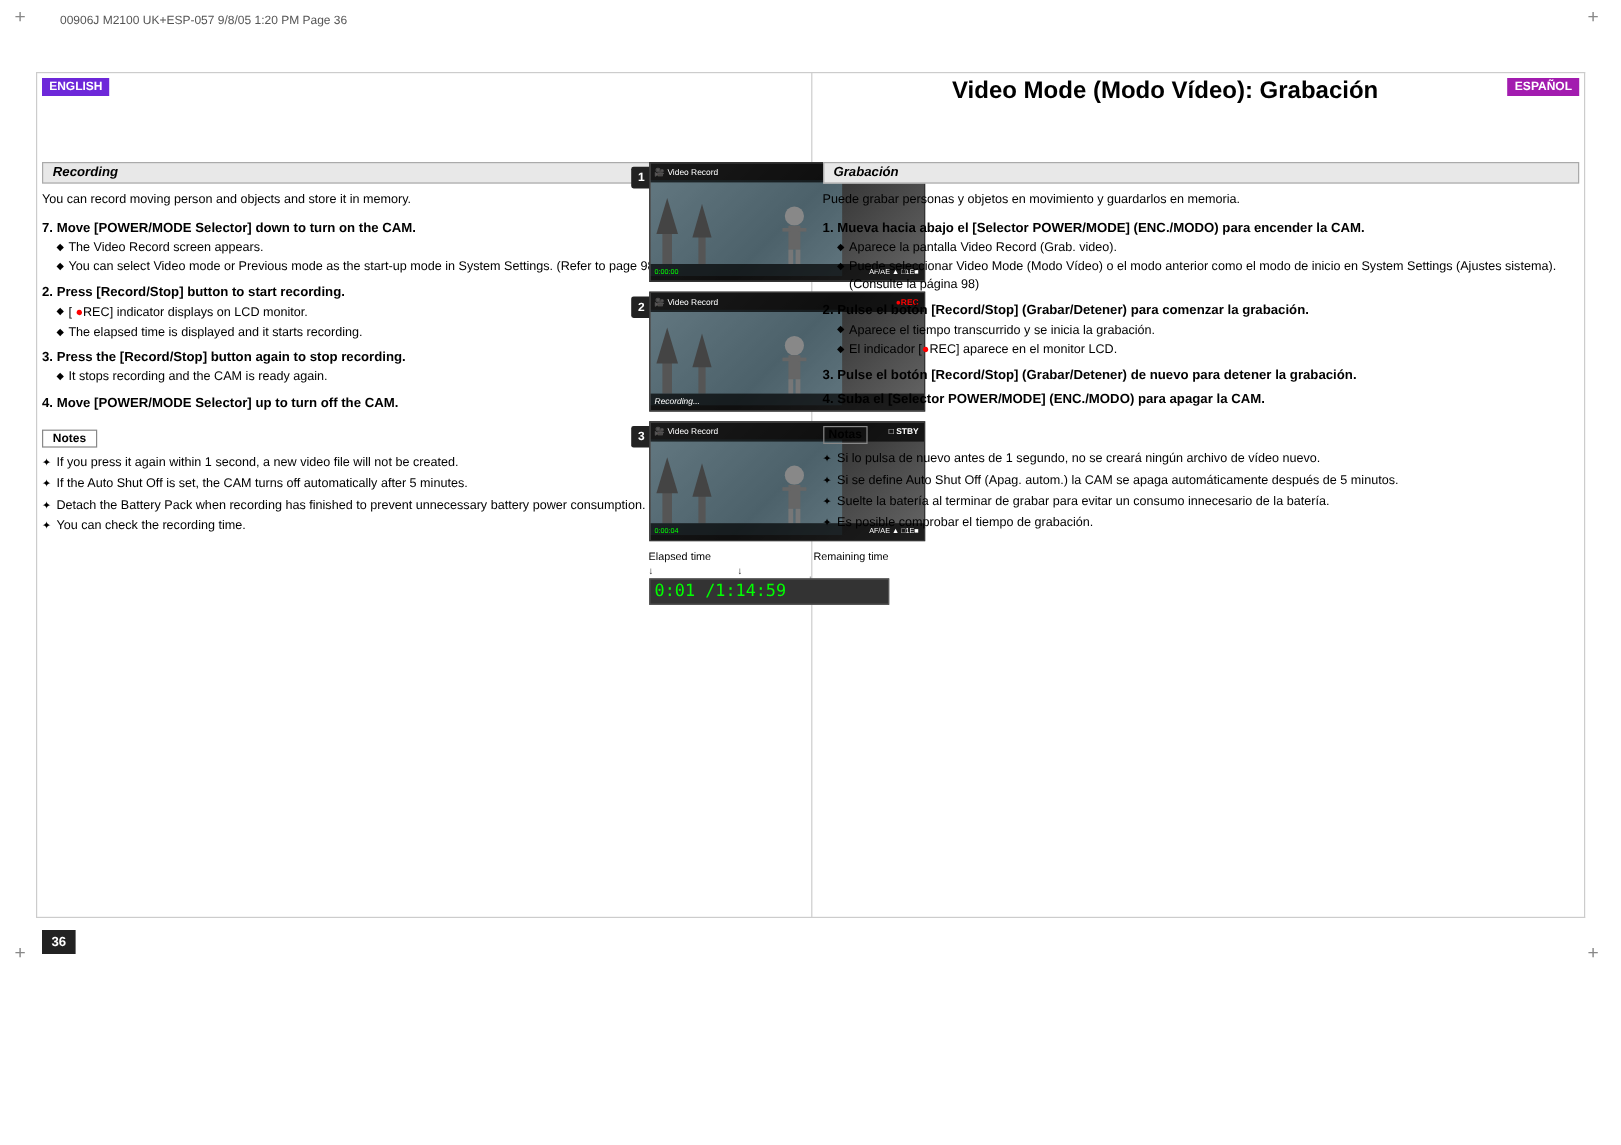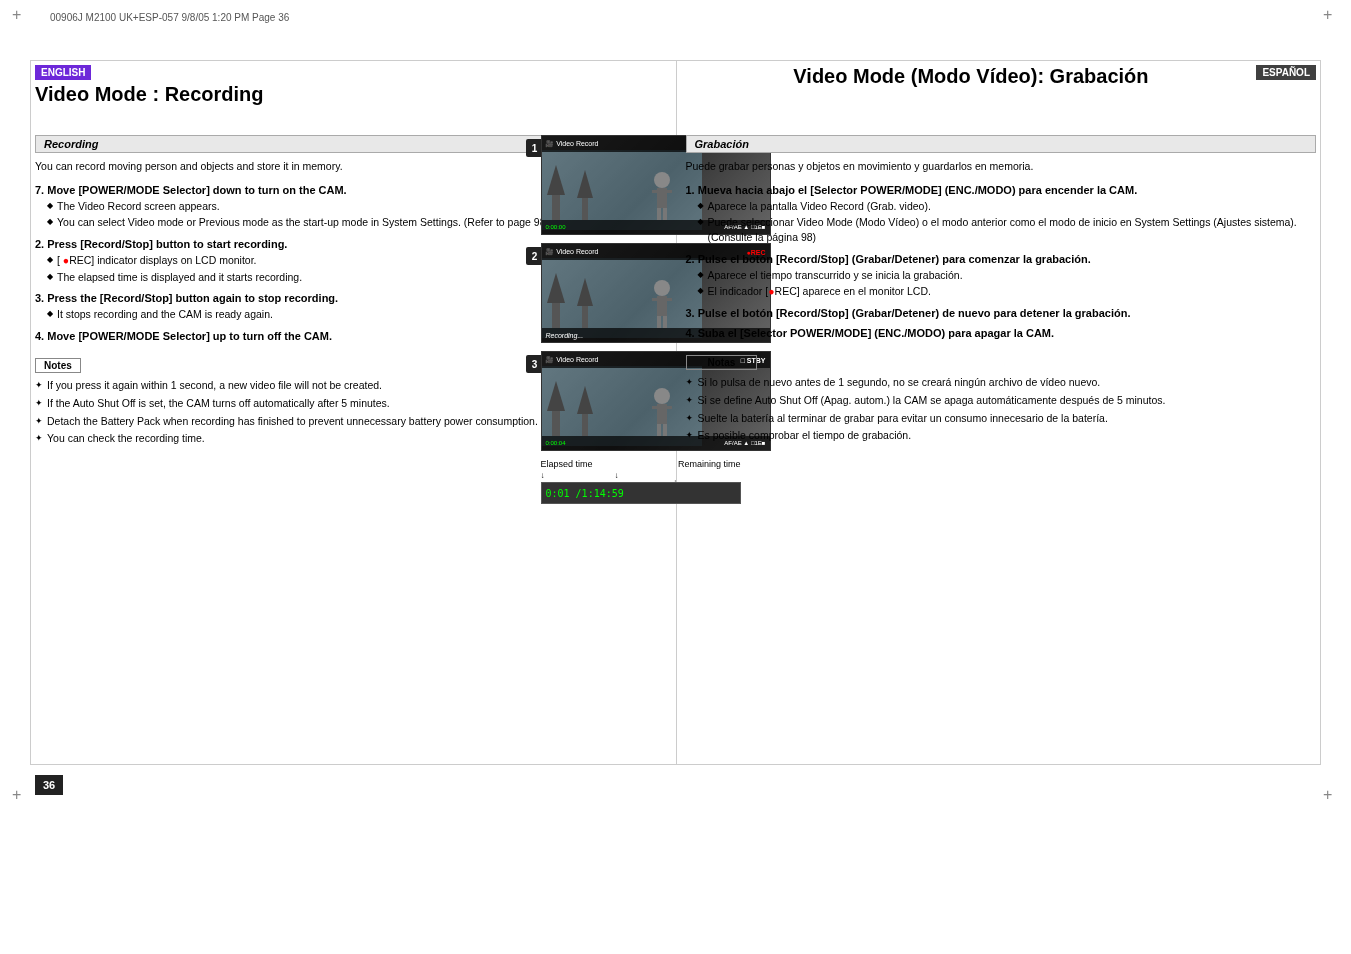--- a/index.html
+++ b/index.html
@@ -97,21 +97,21 @@
       display: inline-block;
       background: #6d28d9;
       color: #fff;
       font-size: 10px;
       font-weight: bold;
       padding: 2px 6px;
       margin-bottom: 3px;
     }
     .lang-badge-right {
       display: inline-block;
-      background: #404040;
+      background: #a21caf;
       color: #fff;
       font-size: 10px;
       font-weight: bold;
       padding: 2px 6px;
       margin-bottom: 3px;
       float: right;
     }
 
     .page-title {
       font-size: 20px;
@@ -283,21 +283,21 @@
       height: 22px;
       background: #333;
       border: 1px solid #555;
       display: flex;
       align-items: center;
       padding: 0 4px;
     }
 
     .elapsed-text {
       color: #0f0;
-      font-size: 10px;
+      font-size: 14px;
       font-family: monospace;
     }
 
     
     .page-number {
       position: absolute;
       bottom: 25px;
       left: 35px;
       background: #222;
       color: #fff;
@@ -345,21 +345,21 @@
       text-align: right;
     }
 
     .right-header .page-title {
       text-align: center;
     }
 
     .notas-box {
       border: 1px solid #888;
       display: inline-block;
-      padding: 1px 21px;
+      padding: 1px 4px;
       font-size: 10px;
       font-weight: bold;
       margin-bottom: 5px;
       margin-top: 8px;
     }
   </style>
 </head>
 <body>
 
 <div class="page-container">
@@ -375,21 +375,20 @@
 
   <div class="top-rule"></div>
   <div class="bottom-rule"></div>
   <div class="left-rule"></div>
   <div class="right-rule"></div>
   <div class="center-divider"></div>
 
   <div class="header-area">
     <div class="left-header">
       <div class="lang-badge">ENGLISH</div>
-      <div class="page-title">Video Mode : Recording</div>
     </div>
     <div class="right-header">
       <div class="lang-badge-right">ESPAÑOL</div>
       <div class="page-title">Video Mode (Modo Vídeo): Grabación</div>
     </div>
   </div>
 
   <div style="position:absolute;top:135px;left:35px;right:35px;bottom:60px;">
 
     <div class="left-col">

